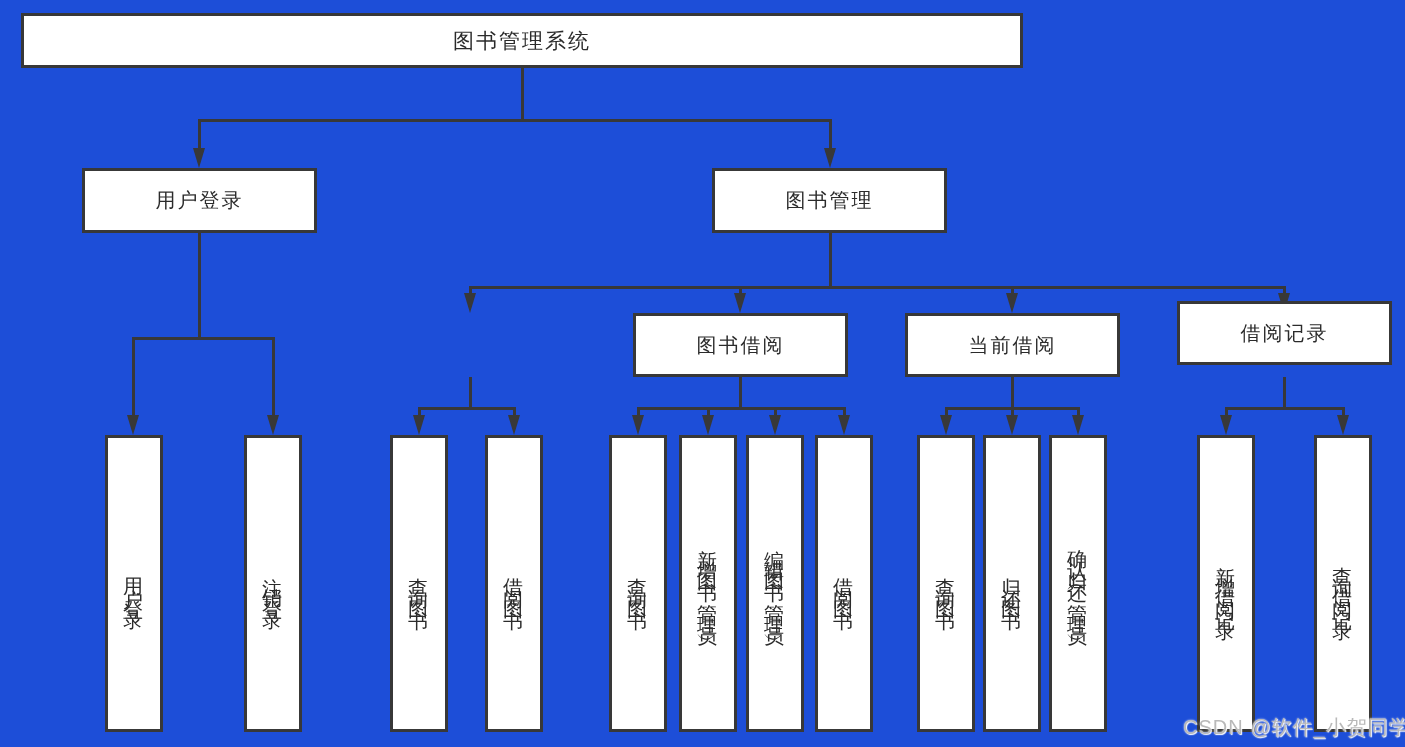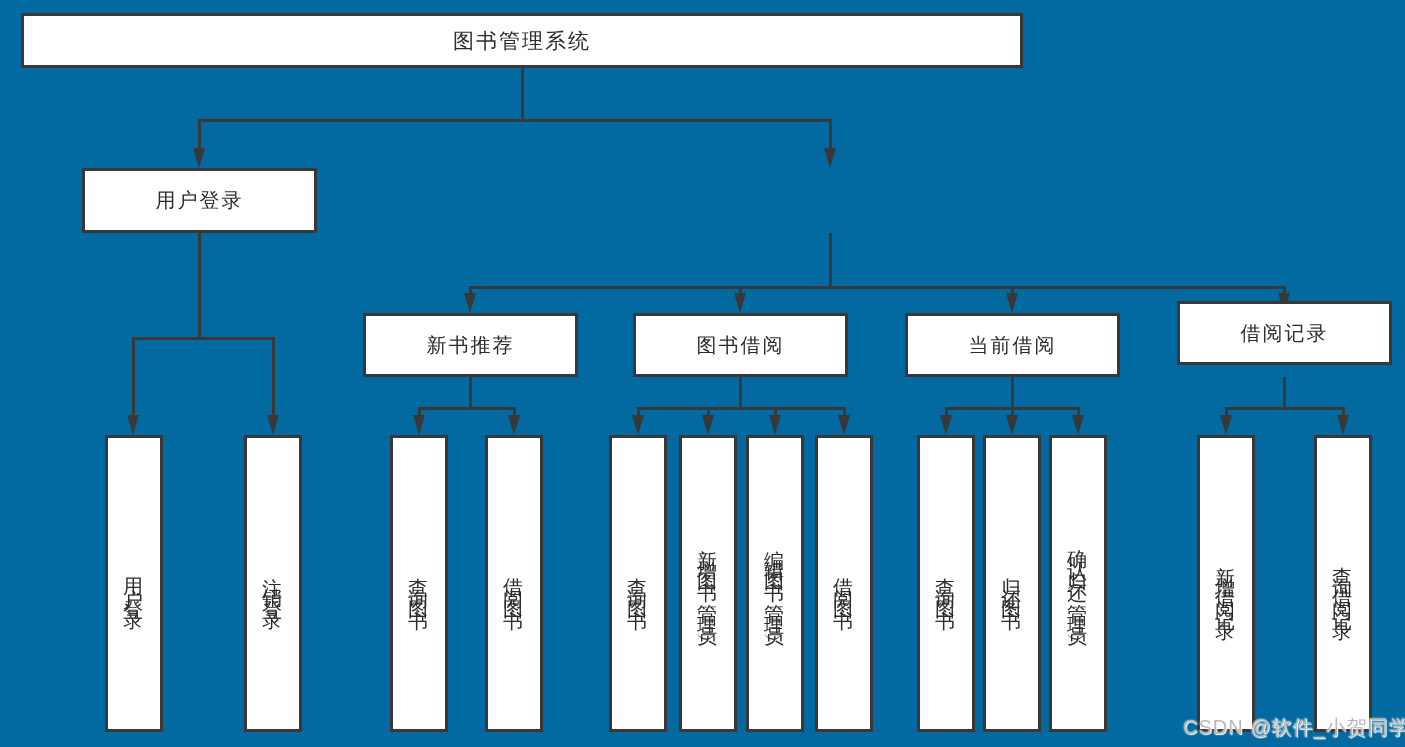--- a/index.html
+++ b/index.html
@@ -1,17 +1,17 @@
 <!DOCTYPE html>
 <html><head>
 <meta charset="utf-8">
 <style>
   html,body{margin:0;padding:0;background:#ffffff;}
   .canvas{
-    position:relative;width:1405px;height:747px;background:#0369a1;overflow:hidden;
+    position:relative;width:1405px;height:747px;background:#1d4ed8;overflow:hidden;
     font-family:"Liberation Sans","DejaVu Sans",sans-serif;color:#2b2b2b;
   }
   
   .node{
     position:absolute;background:#ffffff;border:3px solid #383838;box-sizing:border-box;
     display:flex;align-items:center;justify-content:center;
     font-size:20px;letter-spacing:2px;color:#2b2b2b;z-index:2;
   }
   .node.root{font-size:21px;}
   .node span{display:block;white-space:nowrap;}
@@ -96,24 +96,24 @@
   <div class="ah" style="left:1336.5px;top:415px"></div>
 
   <div class="node root" style="left:21px;top:13px;width:1002px;height:55px">
     <span>图书管理系统</span>
   </div>
 
   <div class="node" style="left:82px;top:168px;width:235px;height:65px">
     <span>用户登录</span>
   </div>
 
+  <div class="node" style="left:712px;top:168px;width:235px;height:65px">
+    <span>图书管理</span>
+  </div>
 
-  <div class="node" style="left:363px;top:313px;width:215px;height:64px">
-    <span>新书推荐</span>
-  </div>
 
   <div class="node" style="left:905px;top:313px;width:215px;height:64px">
     <span>当前借阅</span>
   </div>
 
   <div class="node" style="left:633px;top:313px;width:215px;height:64px">
     <span>图书借阅</span>
   </div>
 
   <div class="node" style="left:1177px;top:301px;width:215px;height:64px">

